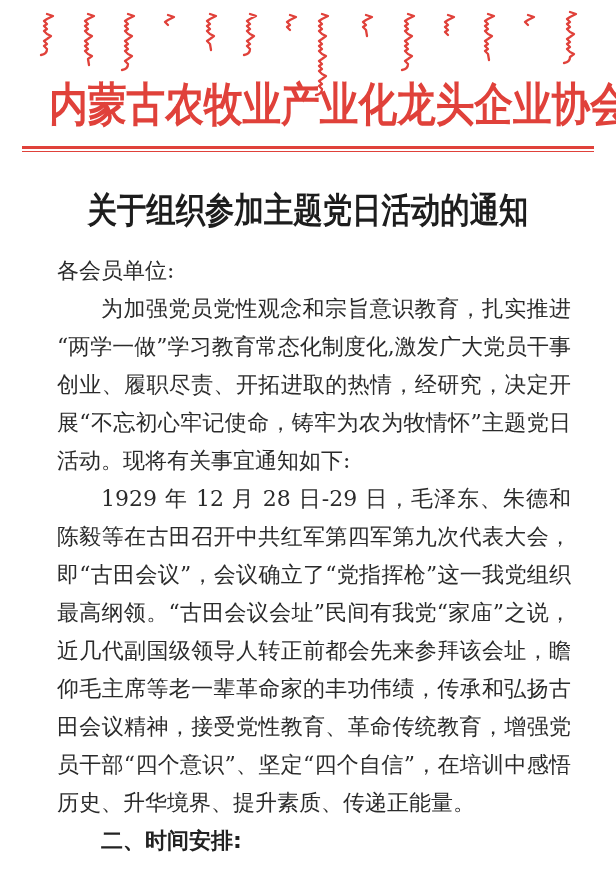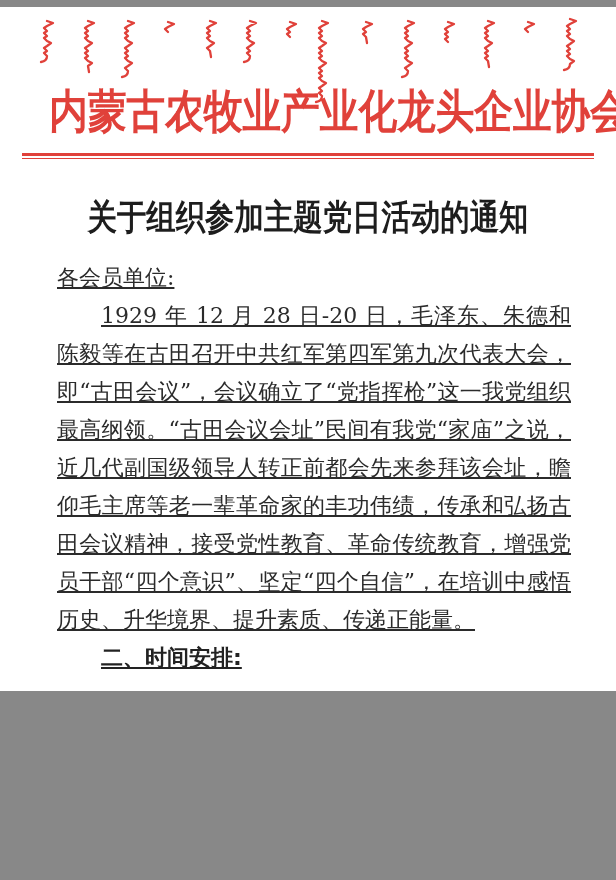--- a/index.html
+++ b/index.html
@@ -2,22 +2,22 @@
 <html lang="zh" style="--red: #e0413a; --ink: #2b2b2b;"><head>
 <meta charset="utf-8">
 <style>
   :root{
     --red:#e0413a;
     --ink:#2b2b2b;
   }
   html,body{margin:0;padding:0;background:#888;}
   .page{
     position:relative;
-    width:616px;height:684px;
-    margin:7px auto;
+    width:616px;height:880px;
+    margin:0 auto;
     background:#ffffff;
     overflow:hidden;
     font-family:"DejaVu Serif","Liberation Serif",serif;
   }
   .mongolian{
     position:absolute;left:0;top:2px;width:616px;height:96px;
   }
   .mongolian path{
     fill:none;stroke:var(--red);stroke-width:2.3;
     stroke-linejoin:round;stroke-linecap:round;
@@ -41,21 +41,21 @@
     font-size:35px;line-height:46px;font-weight:bold;
     color:#1d1d1d;
     transform:scaleX(0.84);transform-origin:50% 50%;
   }
   .body{
     position:absolute;top:252px;left:57px;width:514px;
     color:var(--ink);
     font-size:22px;line-height:38px;
     text-align:justify;
   }
-  .body p{margin:0;padding:0;text-decoration:underline;}
+  .body p{margin:0;padding:0;}
   .para{text-indent:2em;}
   .sec-heading{
     text-indent:2em;
     font-family:"DejaVu Sans","Liberation Sans",sans-serif;
     font-weight:bold;
     color:#222;
   }
 </style>
 </head>
 <body>
@@ -83,17 +83,18 @@
 
   <div class="double-rule">
     <div class="rule-top"></div>
     <div class="rule-bottom"></div>
   </div>
 
   <h1 class="doc-title">关于组织参加主题党日活动的通知</h1>
 
   <main class="body">
     <p class="salutation">各会员单位:</p>
-    <p class="para">1929 年 12 月 28 日-20 日，毛泽东、朱德和陈毅等在古田召开中共红军第四军第九次代表大会，即“古田会议”，会议确立了“党指挥枪”这一我党组织最高纲领。“古田会议会址”民间有我党“家庙”之说，近几代副国级领导人转正前都会先来参拜该会址，瞻仰毛主席等老一辈革命家的丰功伟绩，传承和弘扬古田会议精神，接受党性教育、革命传统教育，增强党员干部“四个意识”、坚定“四个自信”，在培训中感悟历史、升华境界、提升素质、传递正能量。</p>
+    <p class="para">为加强党员党性观念和宗旨意识教育，扎实推进“两学一做”学习教育常态化制度化,激发广大党员干事创业、履职尽责、开拓进取的热情，经研究，决定开展“不忘初心牢记使命，铸牢为农为牧情怀”主题党日活动。现将有关事宜通知如下:</p>
+    <p class="para">1929 年 12 月 28 日-29 日，毛泽东、朱德和陈毅等在古田召开中共红军第四军第九次代表大会，即“古田会议”，会议确立了“党指挥枪”这一我党组织最高纲领。“古田会议会址”民间有我党“家庙”之说，近几代副国级领导人转正前都会先来参拜该会址，瞻仰毛主席等老一辈革命家的丰功伟绩，传承和弘扬古田会议精神，接受党性教育、革命传统教育，增强党员干部“四个意识”、坚定“四个自信”，在培训中感悟历史、升华境界、提升素质、传递正能量。</p>
     <p class="sec-heading">二、时间安排:</p>
   </main>
 
 </div>
 
 </body></html>

